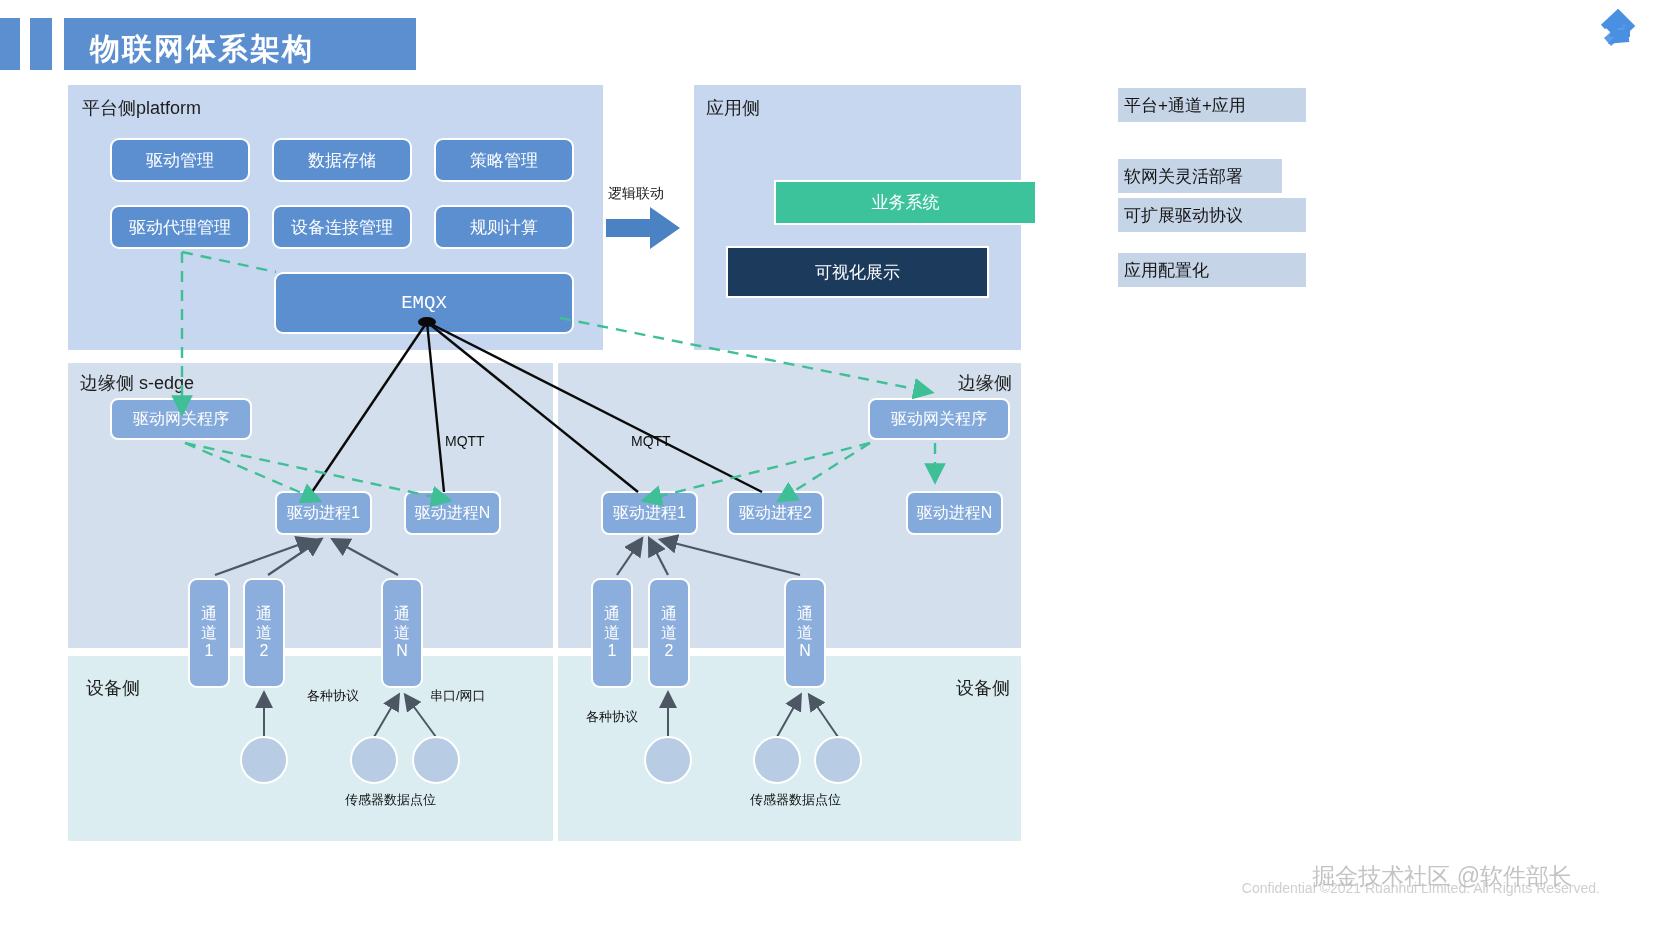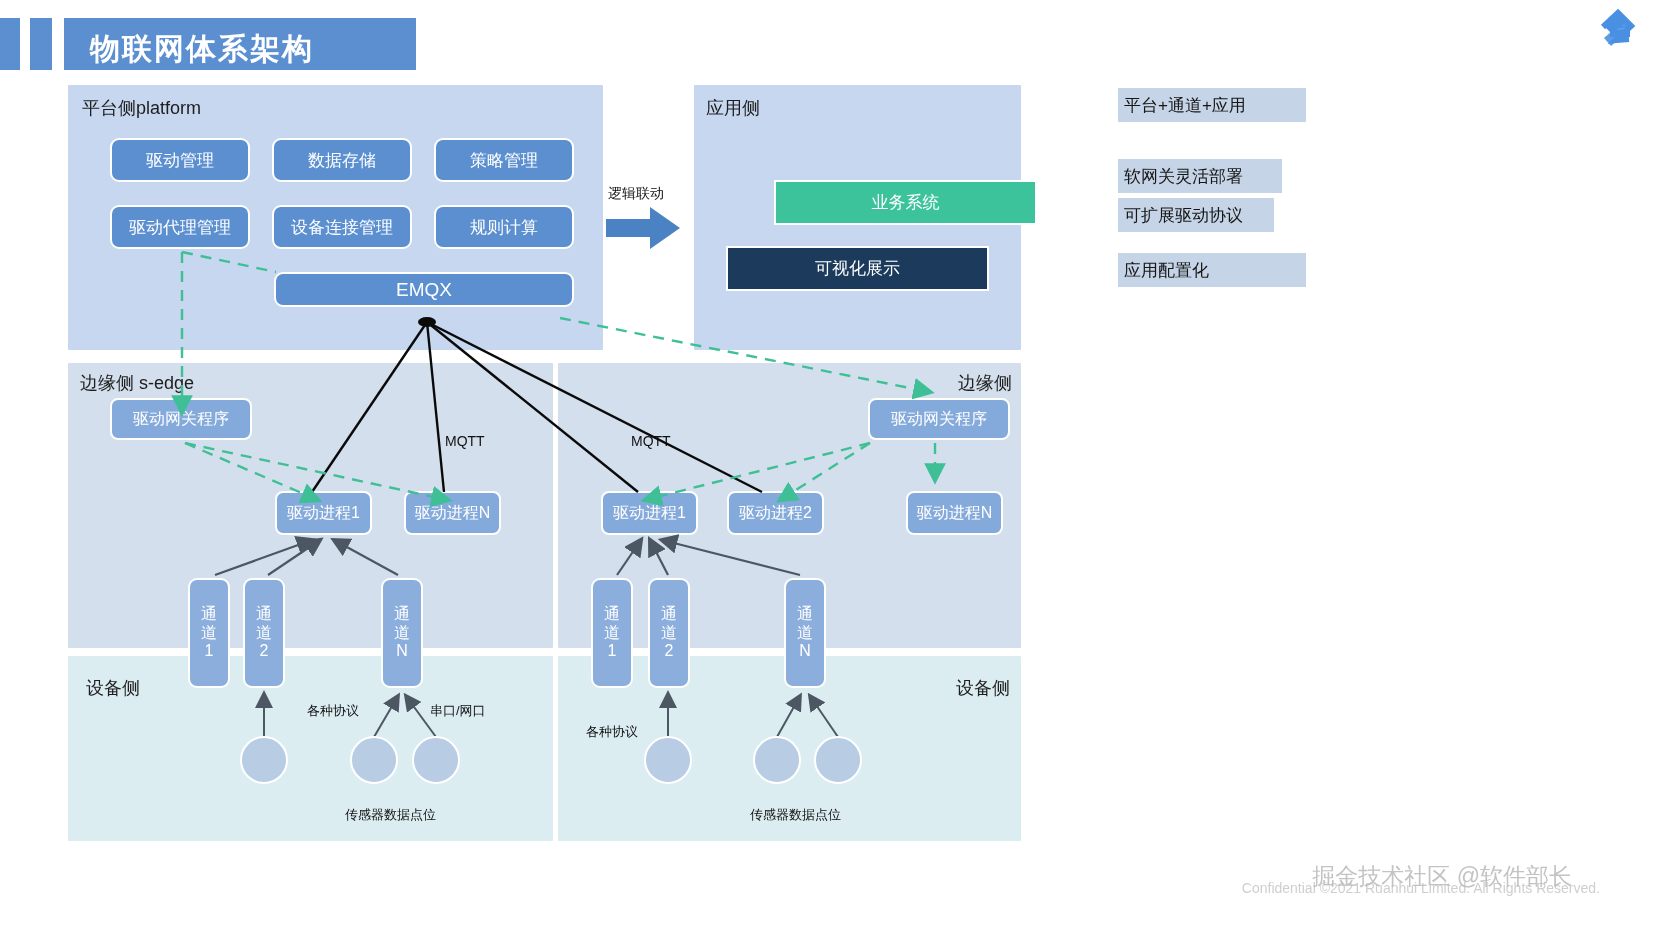--- a/index.html
+++ b/index.html
@@ -50,21 +50,21 @@
   #biz-system{background:#3DC39C;margin-left:48px;}
   #viz-display{background:#1B3A5C;}
 
   
   .side-item{
     background:#C6D4E8;color:#161616;font-size:17px;
     display:flex;align-items:center;padding-left:6px;white-space:nowrap;
   }
 
   
-  .lbl{font-size:13px;color:#111;white-space:nowrap;margin-top:15px;}
+  .lbl{font-size:13px;color:#111;white-space:nowrap;}
   .lbl-md{font-size:14px;color:#111;white-space:nowrap;}
 
   
   #footer-note{right:60px;bottom:36px;font-size:14px;color:#cfcfcf;white-space:nowrap;}
   #watermark{right:88px;bottom:40px;font-size:23px;color:#b9b9b9;white-space:nowrap;opacity:.85;}
 
   svg.overlay{position:absolute;left:0;top:0;width:1660px;height:932px;pointer-events:none;}
 </style>
 </head>
 <body>
@@ -95,37 +95,37 @@
 
 <div class="abs panel" id="platform-panel"></div>
 <div class="abs panel-title" style="left:82px;top:96px;">平台侧platform</div>
 
 <div class="abs mbox" style="left:110px;top:138px;width:140px;height:44px;">驱动管理</div>
 <div class="abs mbox" style="left:272px;top:138px;width:140px;height:44px;">数据存储</div>
 <div class="abs mbox" style="left:434px;top:138px;width:140px;height:44px;">策略管理</div>
 <div class="abs mbox" style="left:110px;top:205px;width:140px;height:44px;">驱动代理管理</div>
 <div class="abs mbox" style="left:272px;top:205px;width:140px;height:44px;">设备连接管理</div>
 <div class="abs mbox" style="left:434px;top:205px;width:140px;height:44px;">规则计算</div>
-<div class="abs mbox" style="left:274px;top:272px;width:300px;height:35px;font-size:19px;">EMQX</div>
+<div class="abs mbox" style="left:274px;top:272px;width:300px;height:62px;font-size:19px;font-family:Liberation Mono, monospace;">EMQX</div>
 
 <div class="abs lbl-md" style="left:608px;top:185px;">逻辑联动</div>
 <div class="abs" style="left:606px;top:205px;width:76px;height:46px;">
   <svg viewBox="0 0 76 46" width="76" height="46">
     <path d="M0 14 L44 14 L44 2 L74 23 L44 44 L44 32 L0 32 Z" fill="#4A82C4"></path>
   </svg>
 </div>
 
 <div class="abs panel" id="app-panel"></div>
 <div class="abs panel-title" style="left:706px;top:96px;">应用侧</div>
 <div class="abs appbox" id="biz-system" style="left:726px;top:180px;width:263px;height:45px;">业务系统</div>
-<div class="abs appbox" id="viz-display" style="left:726px;top:246px;width:263px;height:45px;">可视化展示</div>
+<div class="abs appbox" id="viz-display" style="left:726px;top:246px;width:263px;height:52px;">可视化展示</div>
 
 <div class="abs side-item" style="left:1118px;top:88px;width:188px;height:34px;">平台+通道+应用</div>
 <div class="abs side-item" style="left:1118px;top:143px;width:164px;height:34px;margin-top:16px;">软网关灵活部署</div>
-<div class="abs side-item" style="left:1118px;top:198px;width:156px;height:34px;">可扩展驱动协议</div>
+<div class="abs side-item" style="left:1118px;top:198px;width:188px;height:34px;">可扩展驱动协议</div>
 <div class="abs side-item" style="left:1118px;top:253px;width:188px;height:34px;">应用配置化</div>
 
 <div class="abs panel" id="edge-left-panel"></div>
 <div class="abs panel-title" style="left:80px;top:371px;">边缘侧 s-edge</div>
 <div class="abs mbox gw" style="left:110px;top:398px;width:142px;height:42px;">驱动网关程序</div>
 <div class="abs mbox proc" style="left:275px;top:491px;width:97px;height:44px;">驱动进程1</div>
 <div class="abs mbox proc" style="left:404px;top:491px;width:97px;height:44px;">驱动进程N</div>
 <div class="abs lbl-md" style="left:445px;top:433px;">MQTT</div>
 
 <div class="abs panel" id="edge-right-panel"></div>

